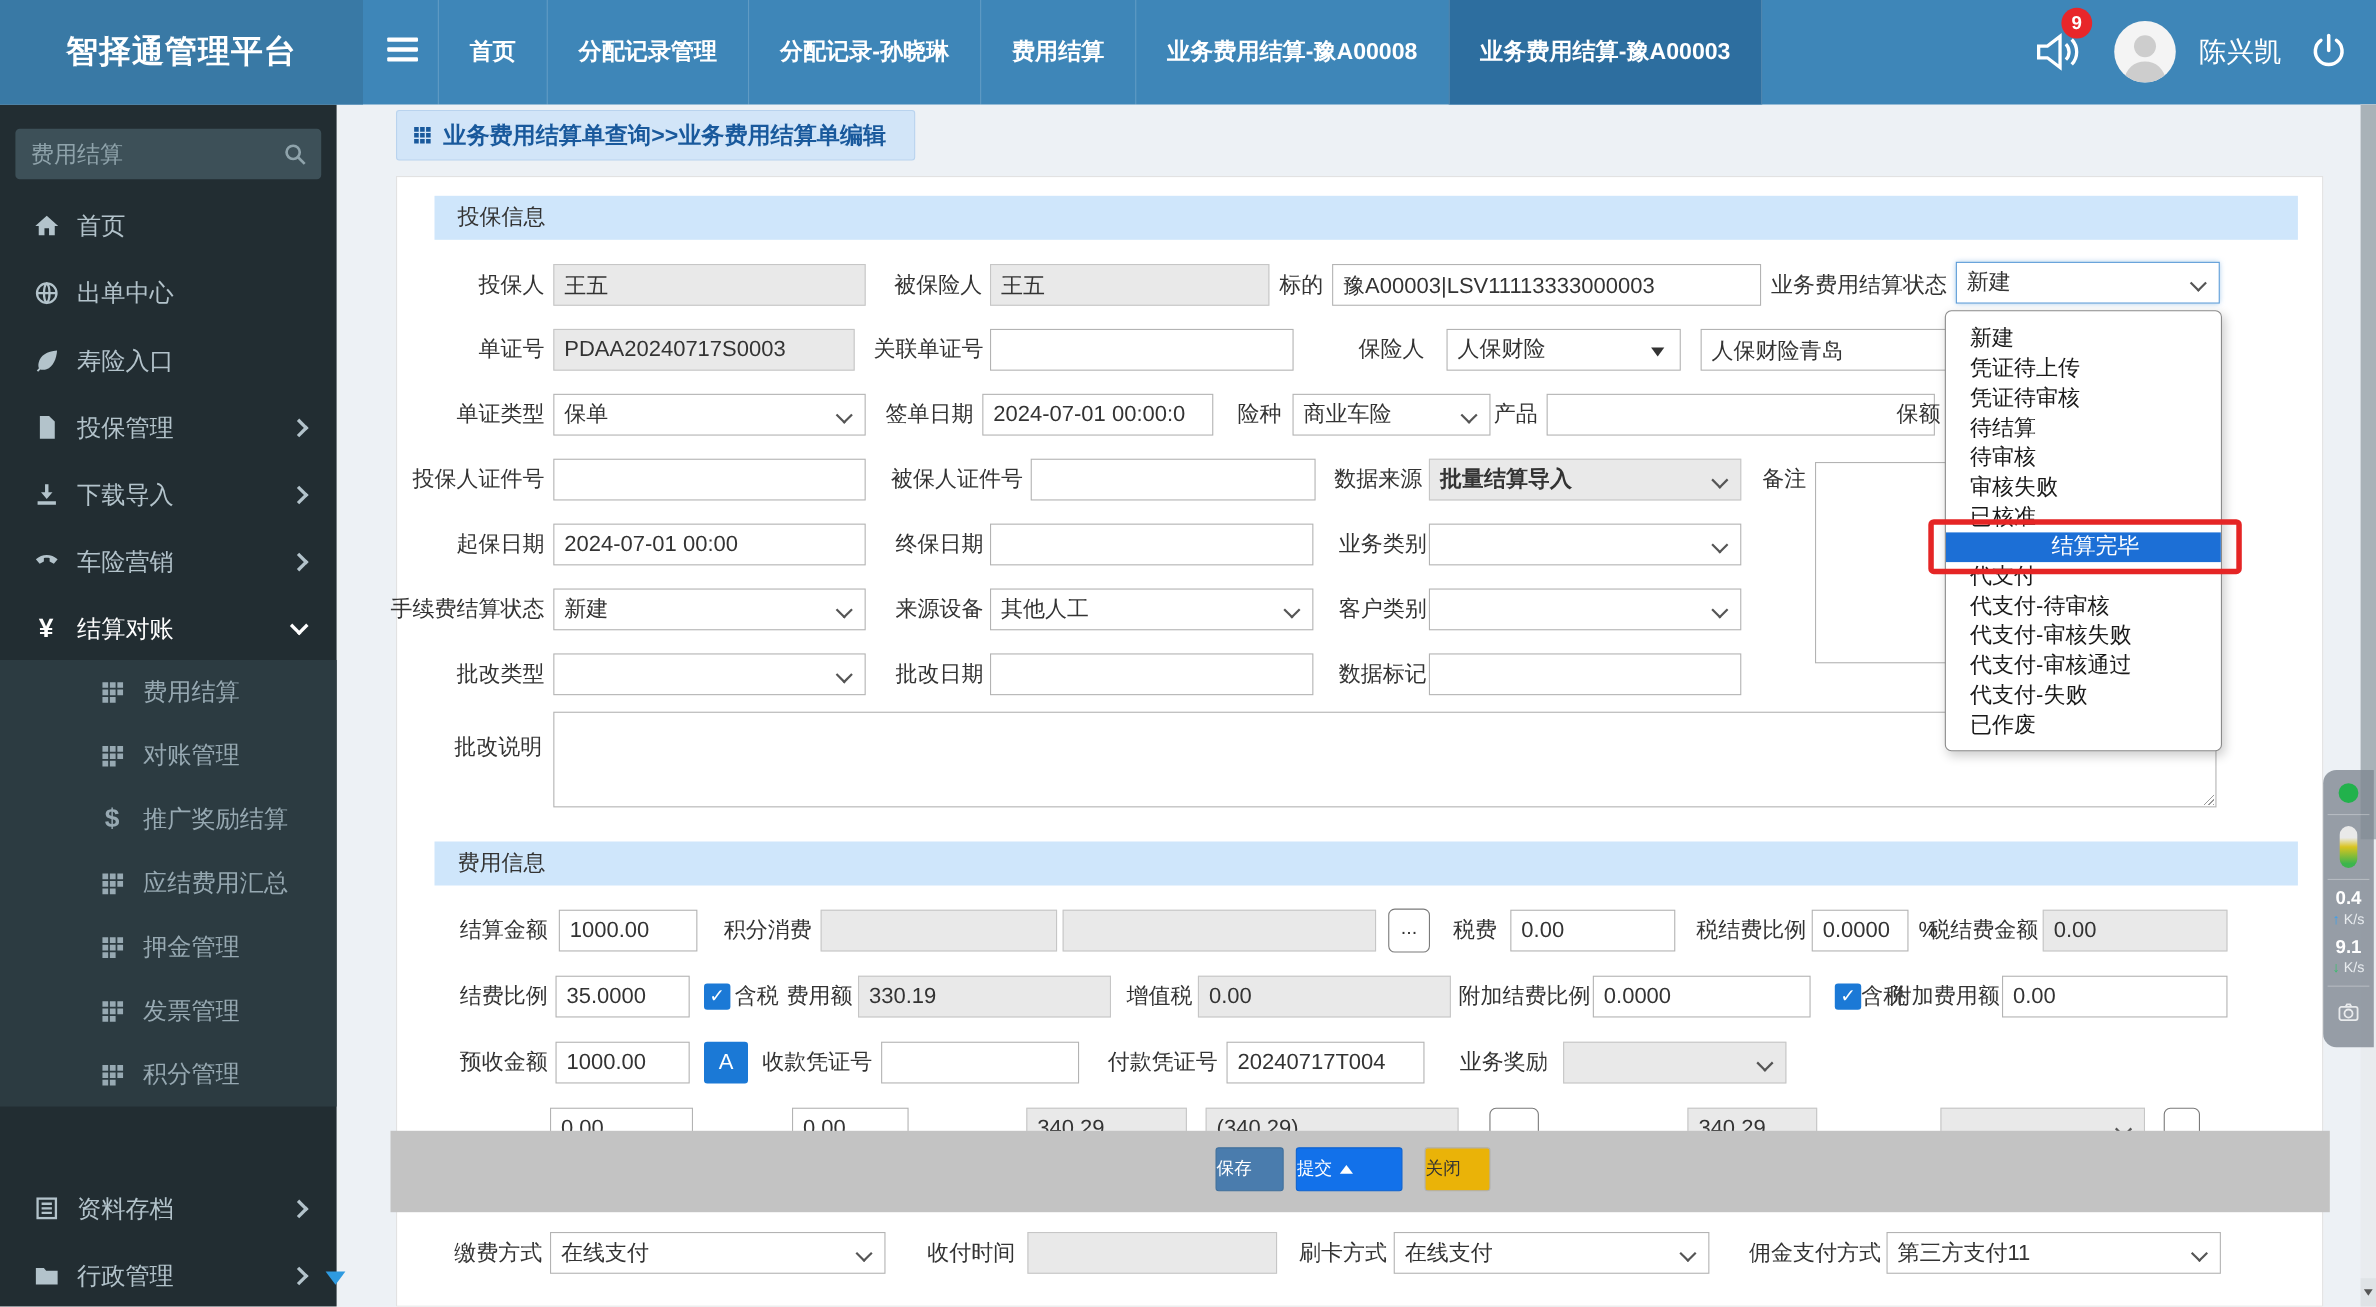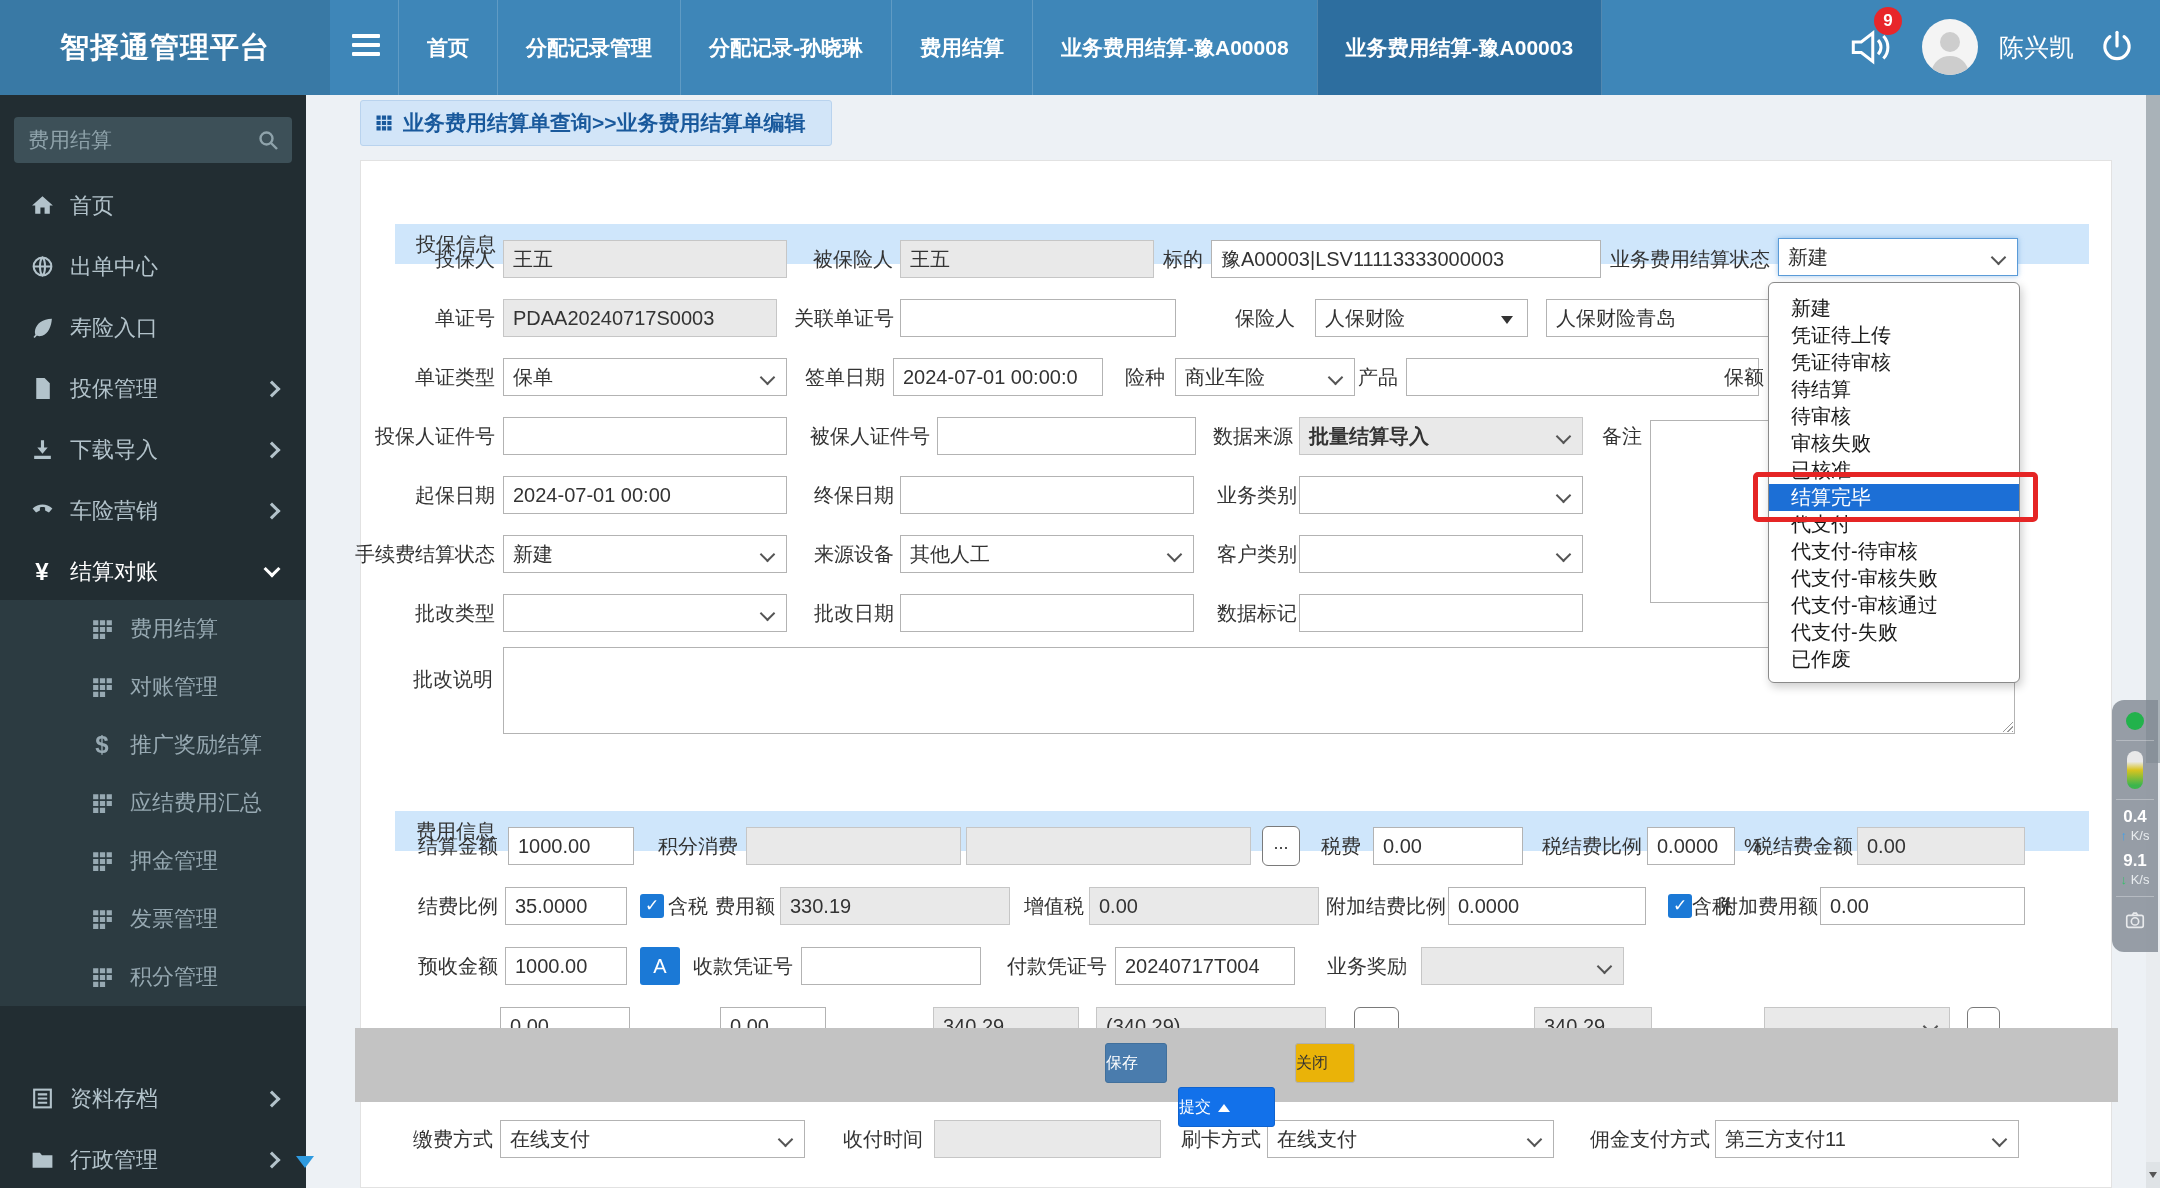--- a/index.html
+++ b/index.html
@@ -37,21 +37,21 @@
   .tico{font-weight:bold;font-size:24px;width:26px;display:inline-block;text-align:center;}
   .chr,.chd{position:absolute;right:28px;width:9px;height:9px;border-top:3px solid currentColor;border-right:3px solid currentColor;}
   .chr{top:25px;transform:rotate(45deg);}
   .chd{top:22px;transform:rotate(135deg);}
   .sb-ind{position:absolute;left:296px;top:1156px;width:0;height:0;border-left:9px solid transparent;border-right:9px solid transparent;border-top:12px solid #2e9ae0;z-index:8;}
 
   
   .bc{position:absolute;left:360px;top:100px;width:472px;height:46px;background:#d2e5f8;border:1px solid #b9d3ee;border-radius:3px;color:#19599c;font-size:21px;font-weight:bold;display:flex;align-items:center;padding-left:13px;box-sizing:border-box;z-index:2;}
   .bc svg{width:20px;height:20px;margin-right:9px;}
   .panel{position:absolute;left:360px;top:160px;width:1752px;height:1028px;background:#fff;border:1px solid #e2e2e2;box-sizing:border-box;z-index:1;}
-  .sech{position:absolute;left:395px;width:1694px;height:40px;background:#cfe6fb;line-height:40px;padding-left:21px;font-size:20px;color:#333;box-sizing:border-box;z-index:2;margin-top:46px;}
+  .sech{position:absolute;left:395px;width:1694px;height:40px;background:#cfe6fb;line-height:40px;padding-left:21px;font-size:20px;color:#333;box-sizing:border-box;z-index:2;}
 
   .lb{position:absolute;height:38px;line-height:38px;font-size:20px;color:#333;text-align:right;white-space:nowrap;z-index:2;}
   .ip{position:absolute;height:38px;box-sizing:border-box;background:#fff;border:1px solid #b3b3b3;font-size:20px;color:#333;padding:0 9px;line-height:36px;white-space:nowrap;overflow:hidden;z-index:2;font-family:inherit;}
   .gray{background:#e9e9e9;border-color:#c6c6c6;}
   .sel{padding-right:30px;cursor:pointer;}
   .chev{position:absolute;right:13px;top:13px;width:9px;height:9px;border-right:2px solid #555;border-bottom:2px solid #555;transform:rotate(45deg);}
   .tri{position:absolute;right:14px;top:16px;width:0;height:0;border-left:6px solid transparent;border-right:6px solid transparent;border-top:8px solid #333;}
   .focused{border-color:#5a9bd8;box-shadow:0 0 5px rgba(90,155,216,.6);}
   .ta{position:absolute;background:#fff;border:1px solid #b3b3b3;box-sizing:border-box;z-index:2;}
   .rh{position:absolute;right:1px;bottom:1px;width:13px;height:13px;background:repeating-linear-gradient(135deg,#fff 0 2px,#999 2px 3px);clip-path:polygon(100% 0,100% 100%,0 100%);}
@@ -59,28 +59,28 @@
   .cb::after{content:"✓";font-weight:bold;}
   .cblab{position:absolute;height:38px;line-height:38px;font-size:20px;color:#333;z-index:2;}
   .abtn{position:absolute;background:#1b79d6;color:#fff;text-align:center;font-size:20px;line-height:38px;height:38px;width:40px;border-radius:3px;z-index:2;cursor:pointer;}
   .ebtn{position:absolute;background:#fff;border:1px solid #7a7a7a;border-radius:6px;text-align:center;font-size:18px;line-height:32px;height:40px;box-sizing:border-box;color:#333;z-index:2;cursor:pointer;}
   .unit{position:absolute;height:38px;line-height:38px;font-size:20px;color:#333;z-index:2;}
 
   
   .ovl{position:absolute;left:355px;top:1028px;width:1763px;height:74px;background:#c3c3c3;z-index:40;}
   .btn{position:absolute;top:1043px;height:40px;line-height:38px;text-align:left;font-size:16px;border-radius:3px;box-sizing:border-box;z-index:41;cursor:pointer;}
   .b-save{left:1105px;width:62px;background:#4a7cad;color:#fff;border:1px solid #41709c;}
-  .b-submit{left:1178px;width:97px;background:#1271ea;color:#fff;border:1px solid #0f63cf;margin-top:44px;}
+  .b-submit{left:1178px;width:97px;background:#1271ea;color:#fff;border:1px solid #0f63cf;}
   .b-submit .up{display:inline-block;width:0;height:0;border-left:6px solid transparent;border-right:6px solid transparent;border-bottom:8px solid #fff;margin-left:7px;}
   .b-close{left:1295px;width:60px;background:#eab308;color:#333;border:1px solid #b0b0b0;}
 
   
   .dd{position:absolute;left:1768px;top:282px;width:252px;height:401px;box-sizing:border-box;background:#fff;border:1px solid #8a8a8a;border-radius:6px;box-shadow:2px 4px 10px rgba(0,0,0,.2);z-index:50;padding-top:12px;overflow:hidden;}
   .opt{height:27px;line-height:27px;font-size:20px;color:#1a1a1a;padding-left:22px;white-space:nowrap;cursor:pointer;}
-  .opt.hl{background:#1c6fd6;color:#fff;}
+  .opt.hl{background:#1c6fd6;color:#fff;text-align:center;}
   .redbox{position:absolute;left:1753px;top:472px;width:285px;height:50px;border:5px solid #e52525;border-radius:5px;z-index:60;box-sizing:border-box;}
 
   
   .nw{position:absolute;left:2112px;top:700px;width:46px;height:252px;background:rgba(128,136,146,.8);border-radius:12px 0 0 12px;z-index:70;color:#fff;text-align:center;}
   .nw .dot{width:18px;height:18px;border-radius:50%;background:#22b24c;margin:12px auto 10px;}
   .nw .sep{height:1px;background:rgba(255,255,255,.3);margin:0 4px;}
   .nw .pill{width:16px;height:38px;border-radius:8px;margin:10px auto;background:linear-gradient(180deg,#e9e9e9 0%,#e9e9e9 28%,#d9c41f 50%,#3cb54d 90%);}
   .nw .nv{font-size:17px;font-weight:bold;line-height:22px;margin-top:6px;}
   .nw .nu{font-size:13px;line-height:16px;color:#e8ecef;}
   .nw .up-a{color:#3aa0f0;}

